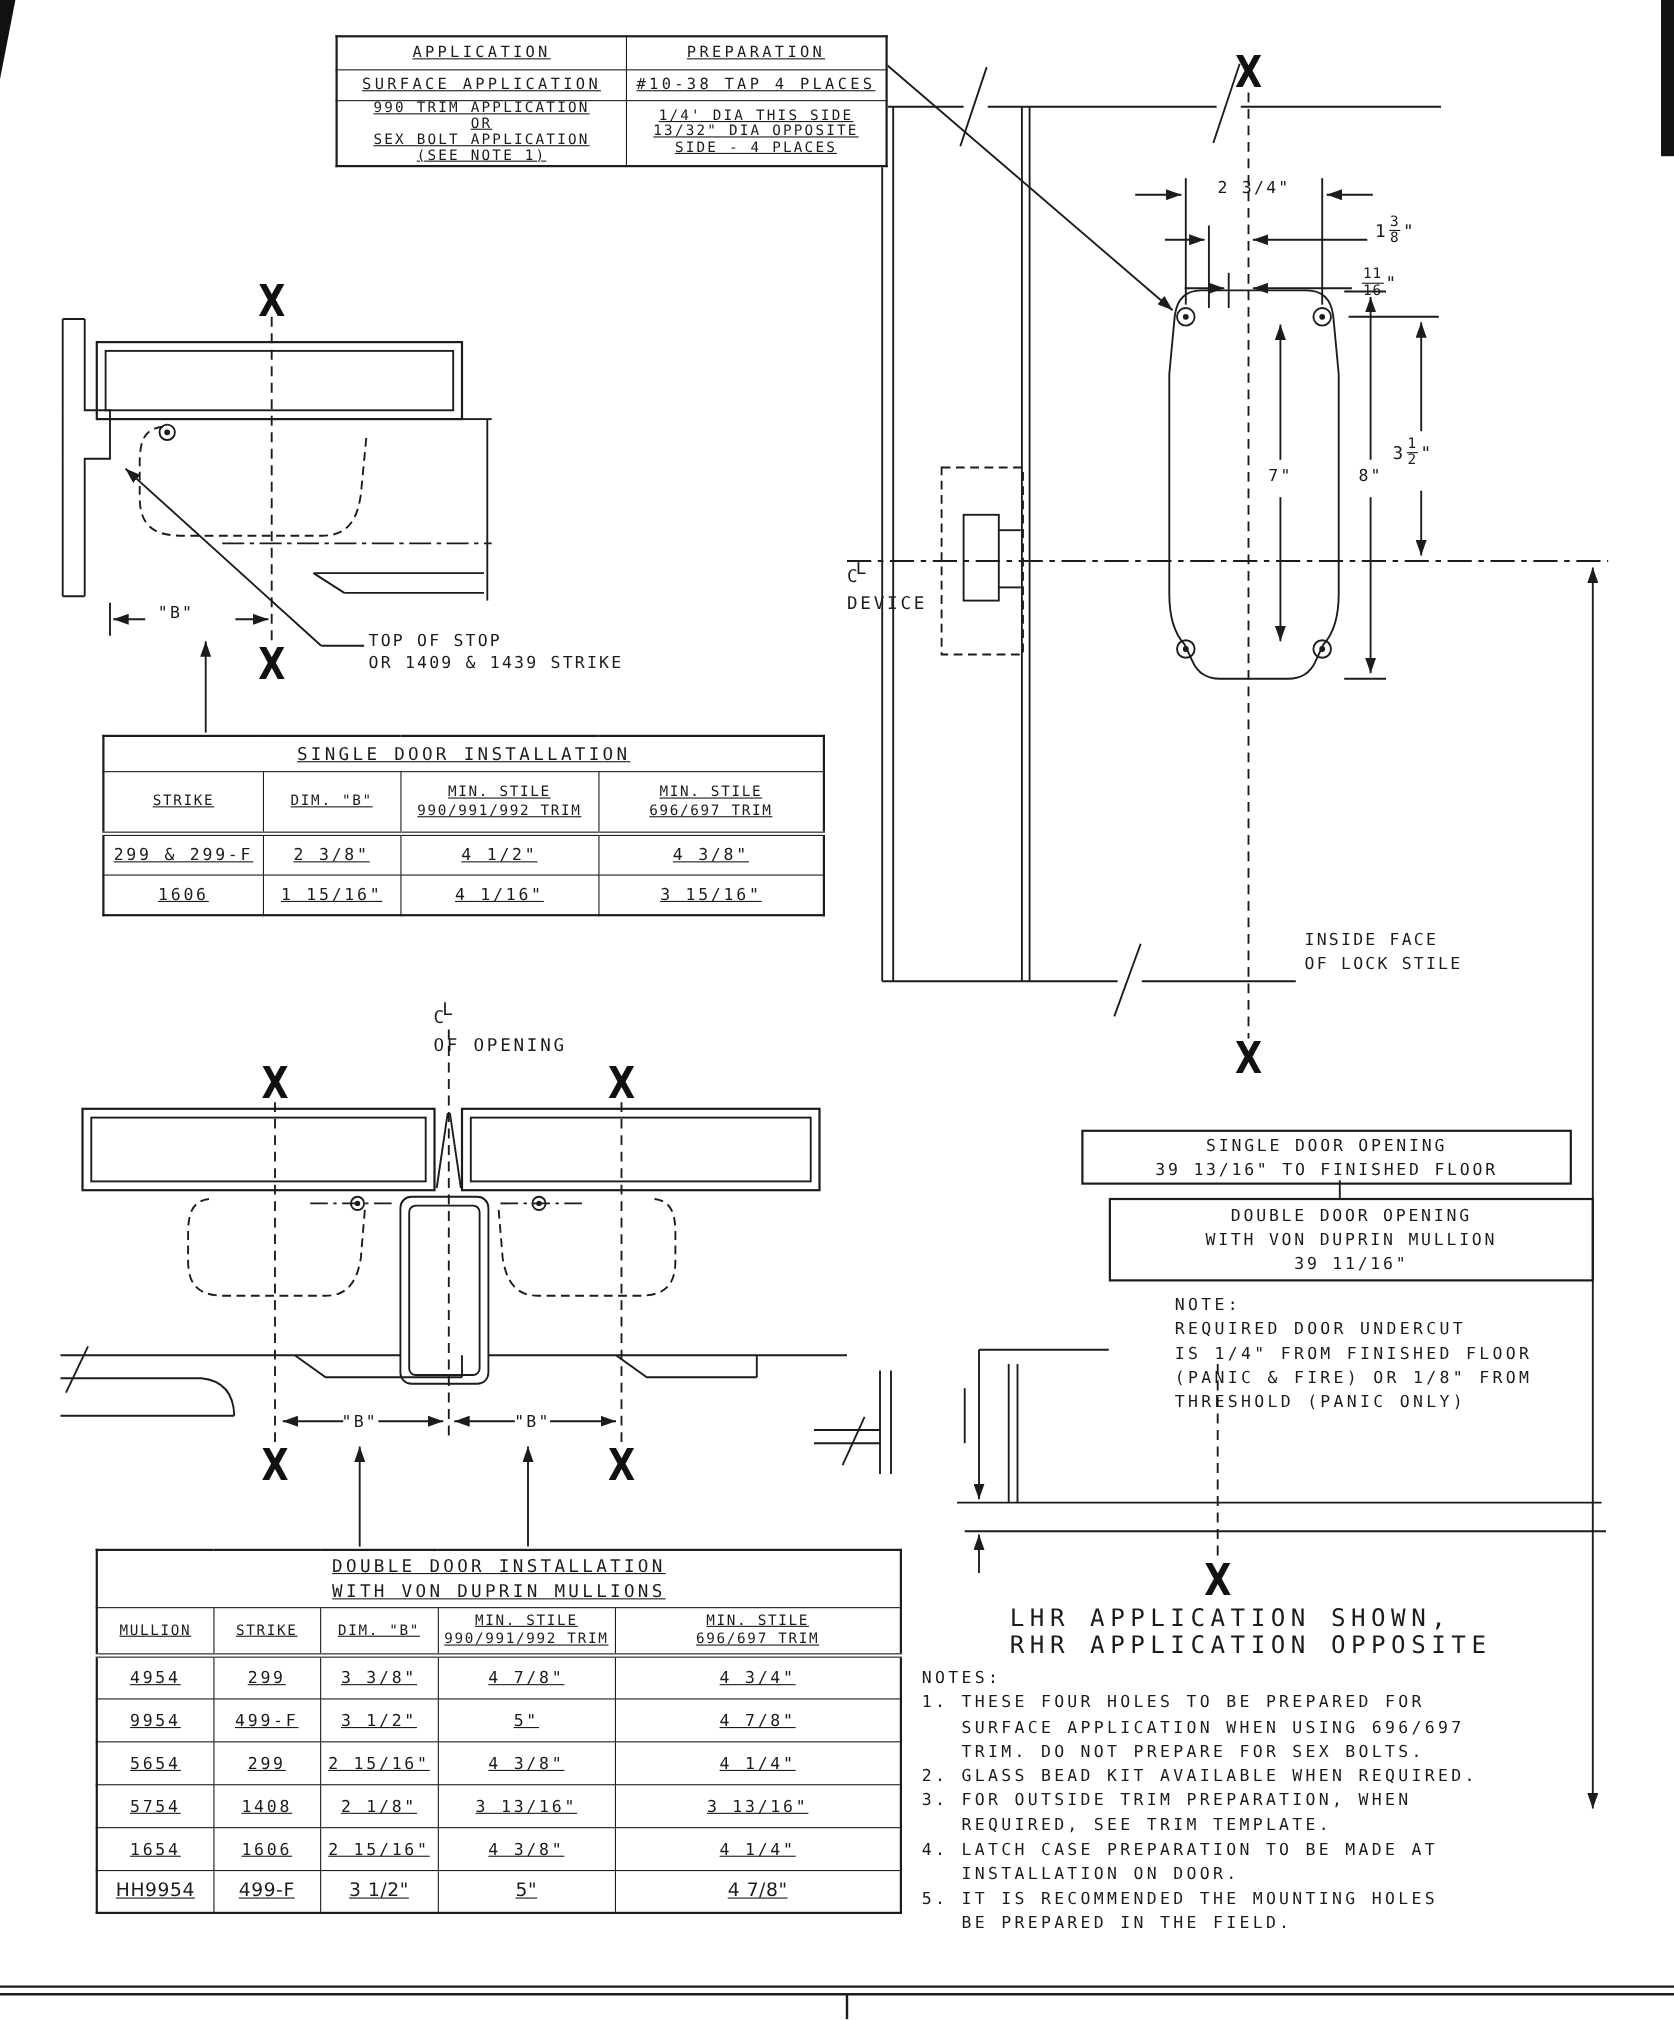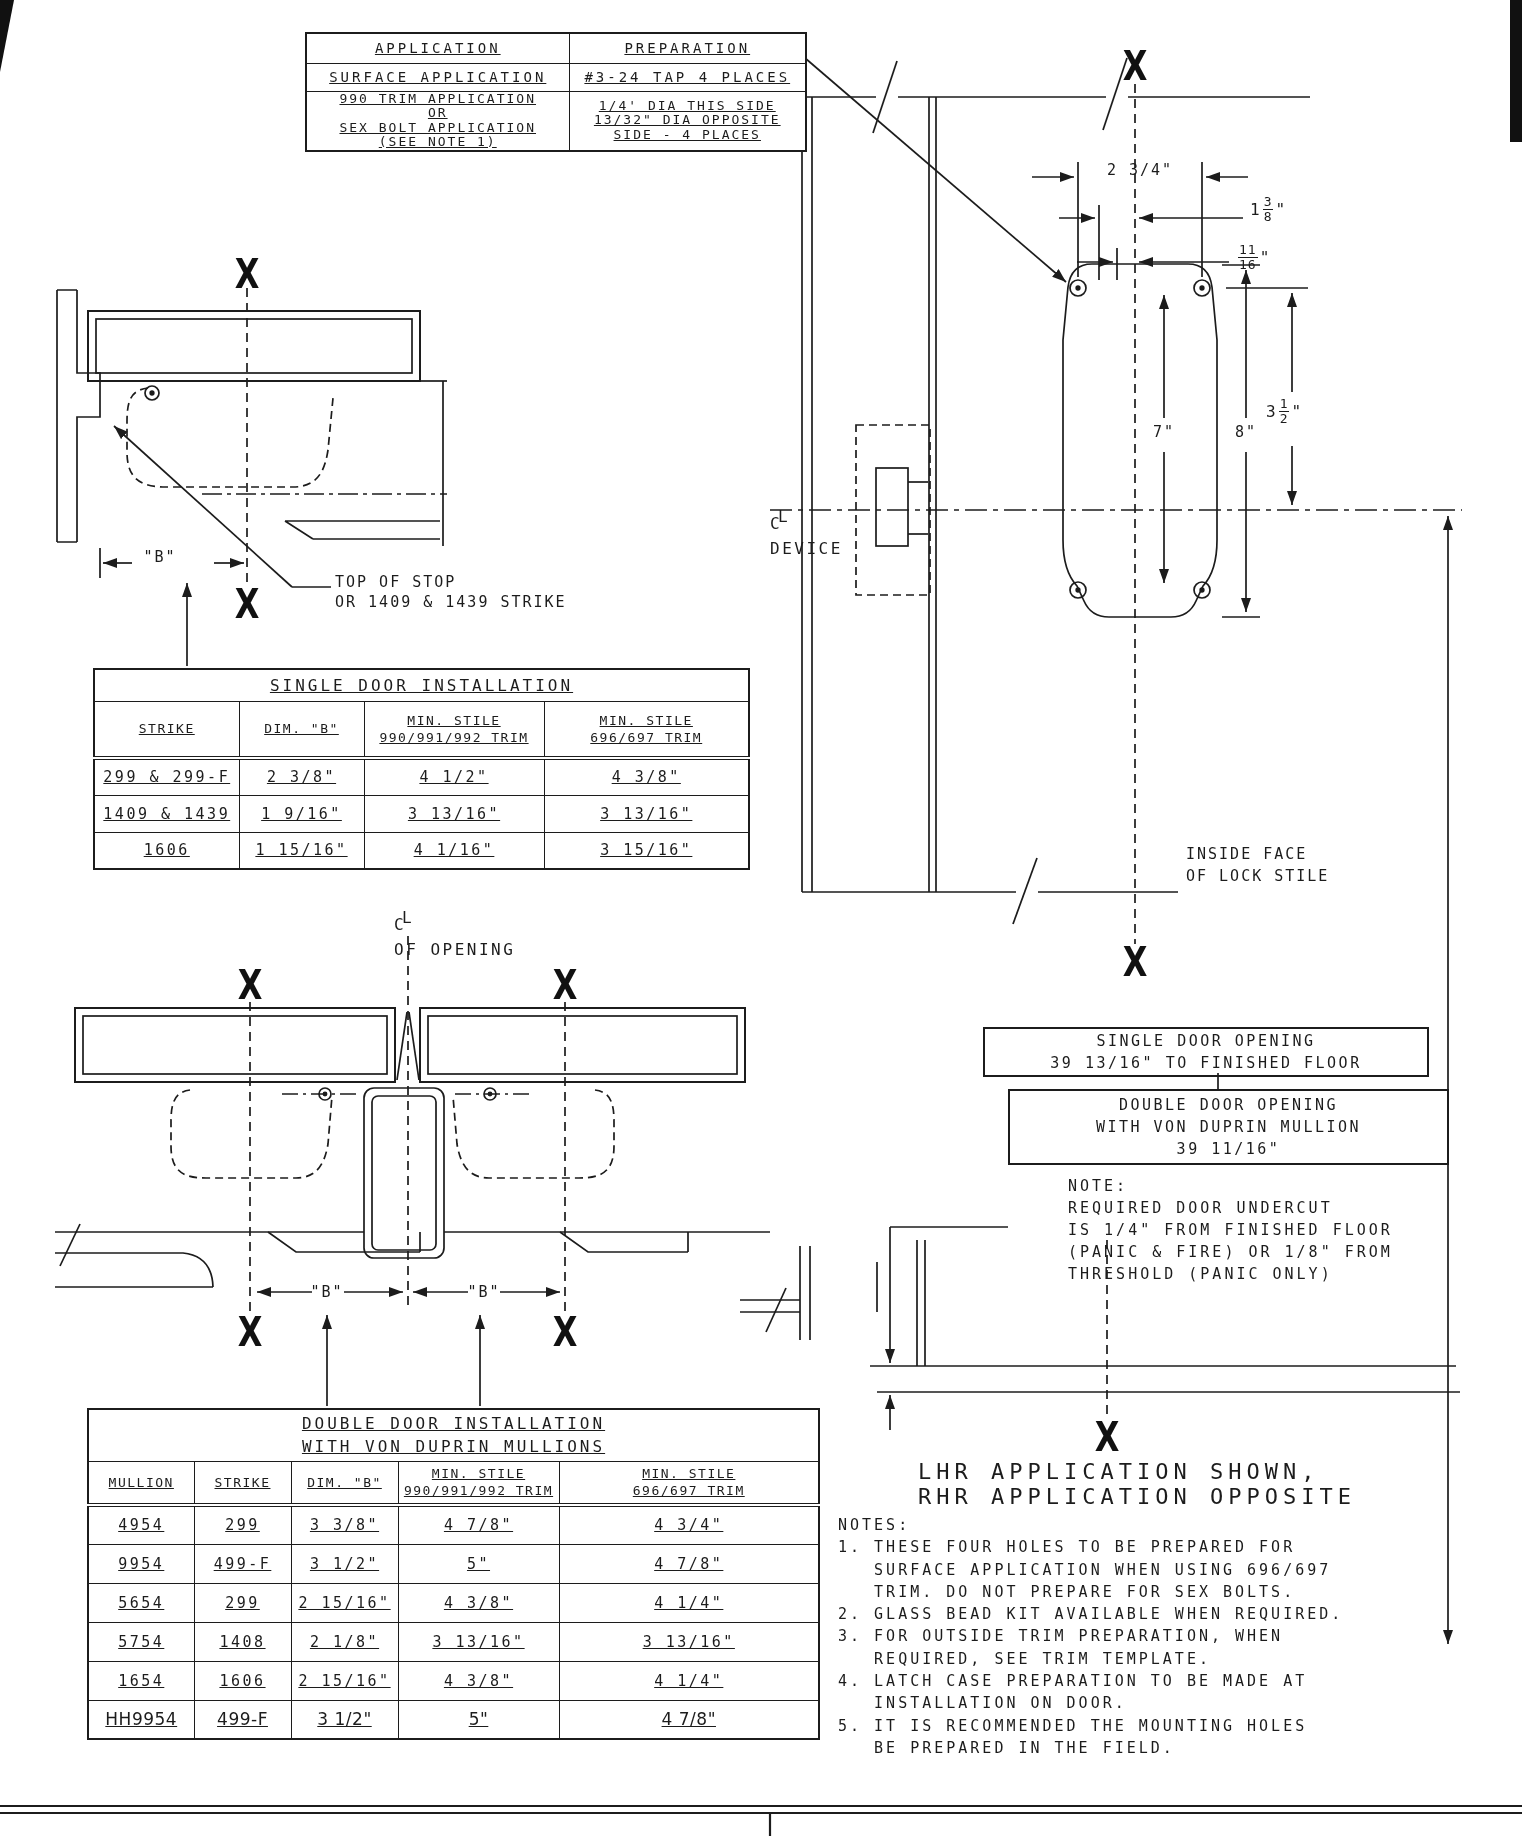--- a/index.html
+++ b/index.html
@@ -183,21 +183,21 @@
         <col style="width:263px">
         <col style="width:237px">
       </colgroup>
   <tbody>
         <tr style="height:30px">
     <th>APPLICATION</th>
     <th>PREPARATION</th>
   </tr>
   <tr style="height:28px">
     <td>SURFACE APPLICATION</td>
-    <td>#3-24 TAP 4 PLACES</td>
+    <td>#10-38 TAP 4 PLACES</td>
   </tr>
   <tr class="r3" style="height:58px">
     <td>990 TRIM APPLICATION
 OR
 SEX BOLT APPLICATION
 (SEE NOTE 1)</td>
     <td>1/4' DIA THIS SIDE
 13/32" DIA OPPOSITE
 SIDE - 4 PLACES</td>
   </tr>
@@ -227,26 +227,20 @@
     <th>MIN. STILE
 990/991/992 TRIM</th>
     <th>MIN. STILE
 696/697 TRIM</th>
   </tr>
   <tr style="height:37px">
     <td class="data">299 &amp; 299-F</td>
     <td class="data">2 3/8"</td>
     <td class="data">4 1/2"</td>
     <td class="data">4 3/8"</td>
-  </tr>
-  <tr style="height:37px">
-    <td class="data">1409 &amp; 1439</td>
-    <td class="data">1 9/16"</td>
-    <td class="data">3 13/16"</td>
-    <td class="data">3 13/16"</td>
   </tr>
   <tr style="height:37px">
     <td class="data">1606</td>
     <td class="data">1 15/16"</td>
     <td class="data">4 1/16"</td>
     <td class="data">3 15/16"</td>
   </tr>
 </tbody>
     </table>
 

